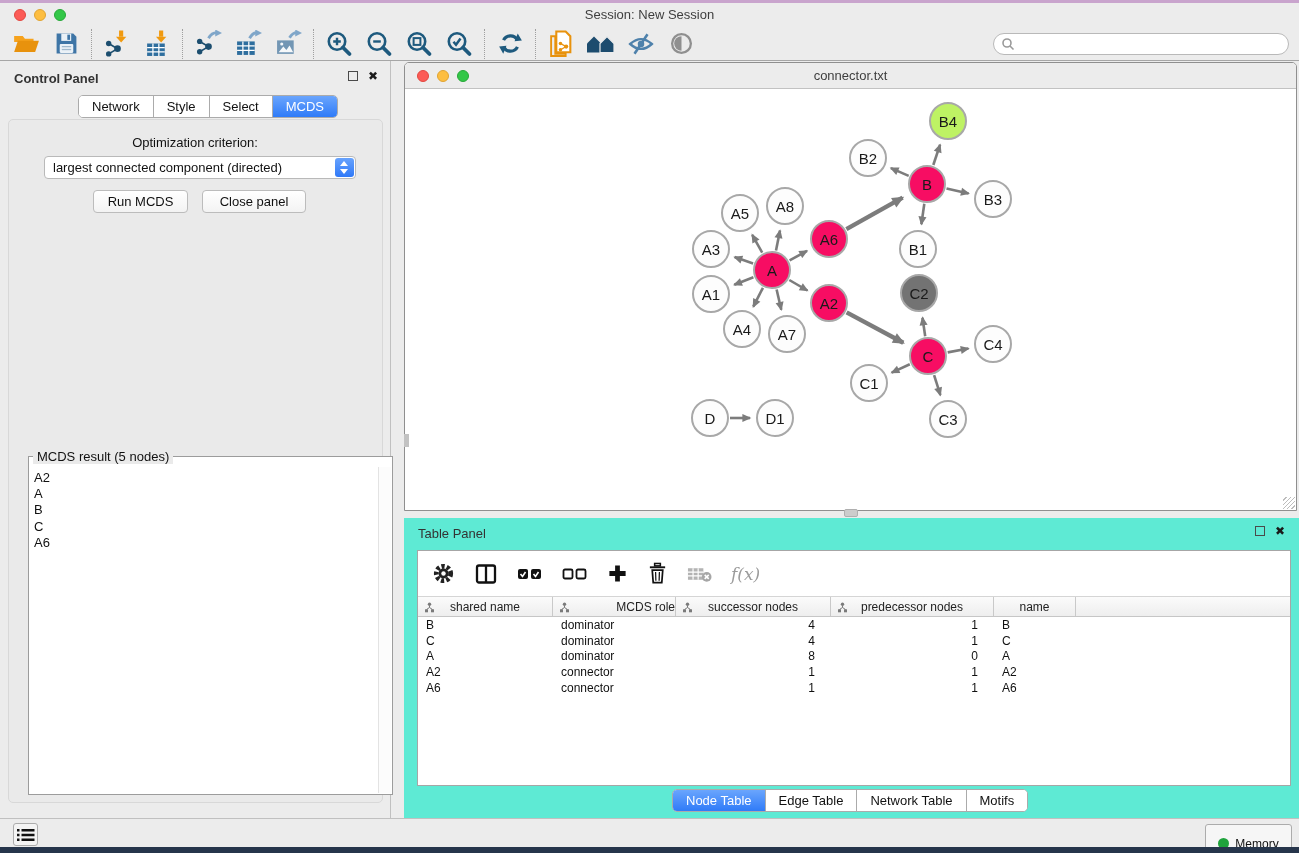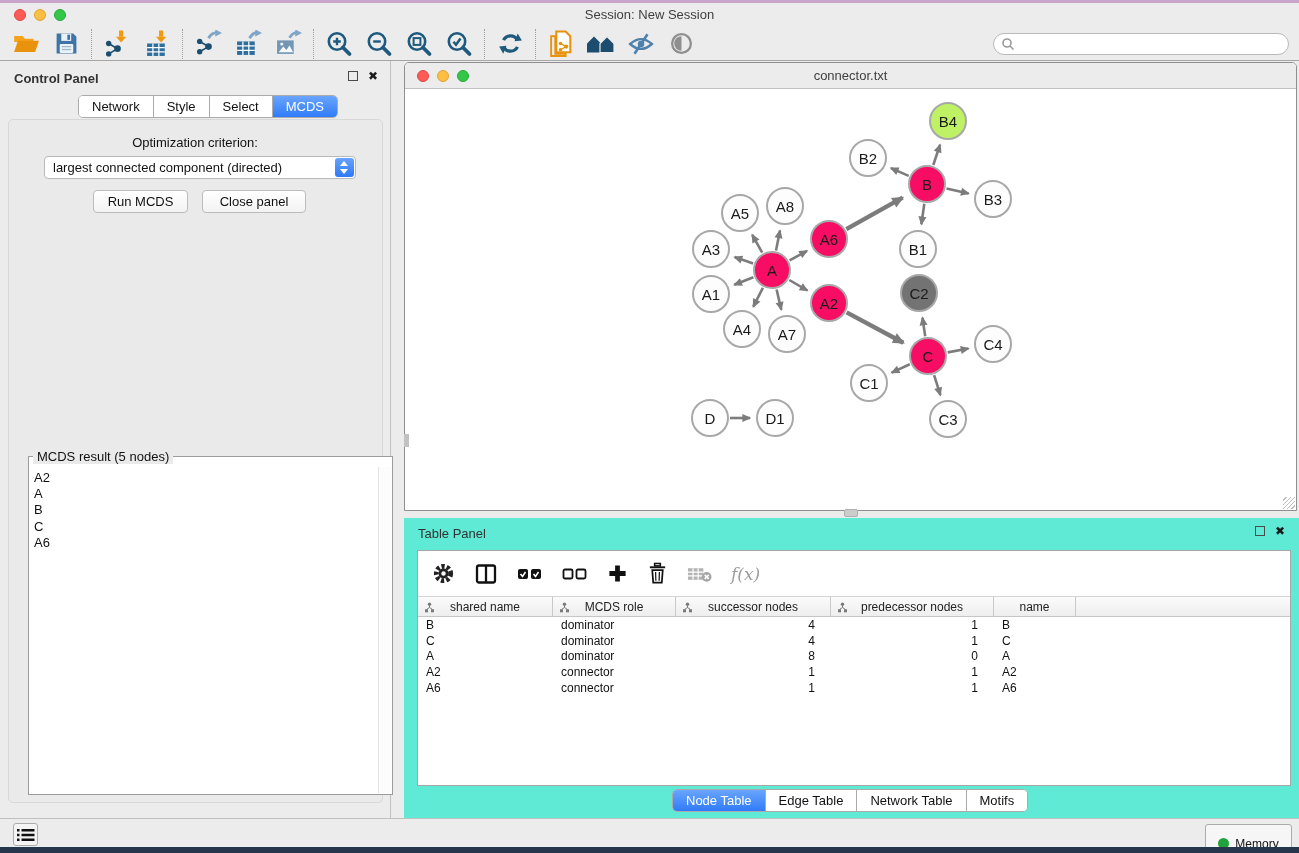--- a/index.html
+++ b/index.html
@@ -459,21 +459,21 @@
       <div class="thead" id="thead">
           <div class="th" style="width: 135px;">
             <svg class="shicon" width="11" height="11" viewBox="0 0 11 11">
               <circle cx="5.5" cy="2.2" r="1.7" fill="#7A7A7A"></circle>
               <path d="M5.5 3.5 v2 M2.5 7.5 L5.5 5.5 L8.5 7.5" stroke="#7A7A7A" stroke-width="1" fill="none"></path>
               <rect x="1" y="7.3" width="3" height="3" fill="#7A7A7A"></rect>
               <rect x="7" y="7.3" width="3" height="3" fill="#7A7A7A"></rect>
             </svg>
             <span>shared name</span>
           </div>
-          <div class="th" style="width: 123px;">
+          <div class="th" style="width: 123px; justify-content: flex-end;">
             <svg class="shicon" width="11" height="11" viewBox="0 0 11 11">
               <circle cx="5.5" cy="2.2" r="1.7" fill="#7A7A7A"></circle>
               <path d="M5.5 3.5 v2 M2.5 7.5 L5.5 5.5 L8.5 7.5" stroke="#7A7A7A" stroke-width="1" fill="none"></path>
               <rect x="1" y="7.3" width="3" height="3" fill="#7A7A7A"></rect>
               <rect x="7" y="7.3" width="3" height="3" fill="#7A7A7A"></rect>
             </svg>
             <span>MCDS role</span>
           </div>
           <div class="th" style="width: 155px;">
             <svg class="shicon" width="11" height="11" viewBox="0 0 11 11">

